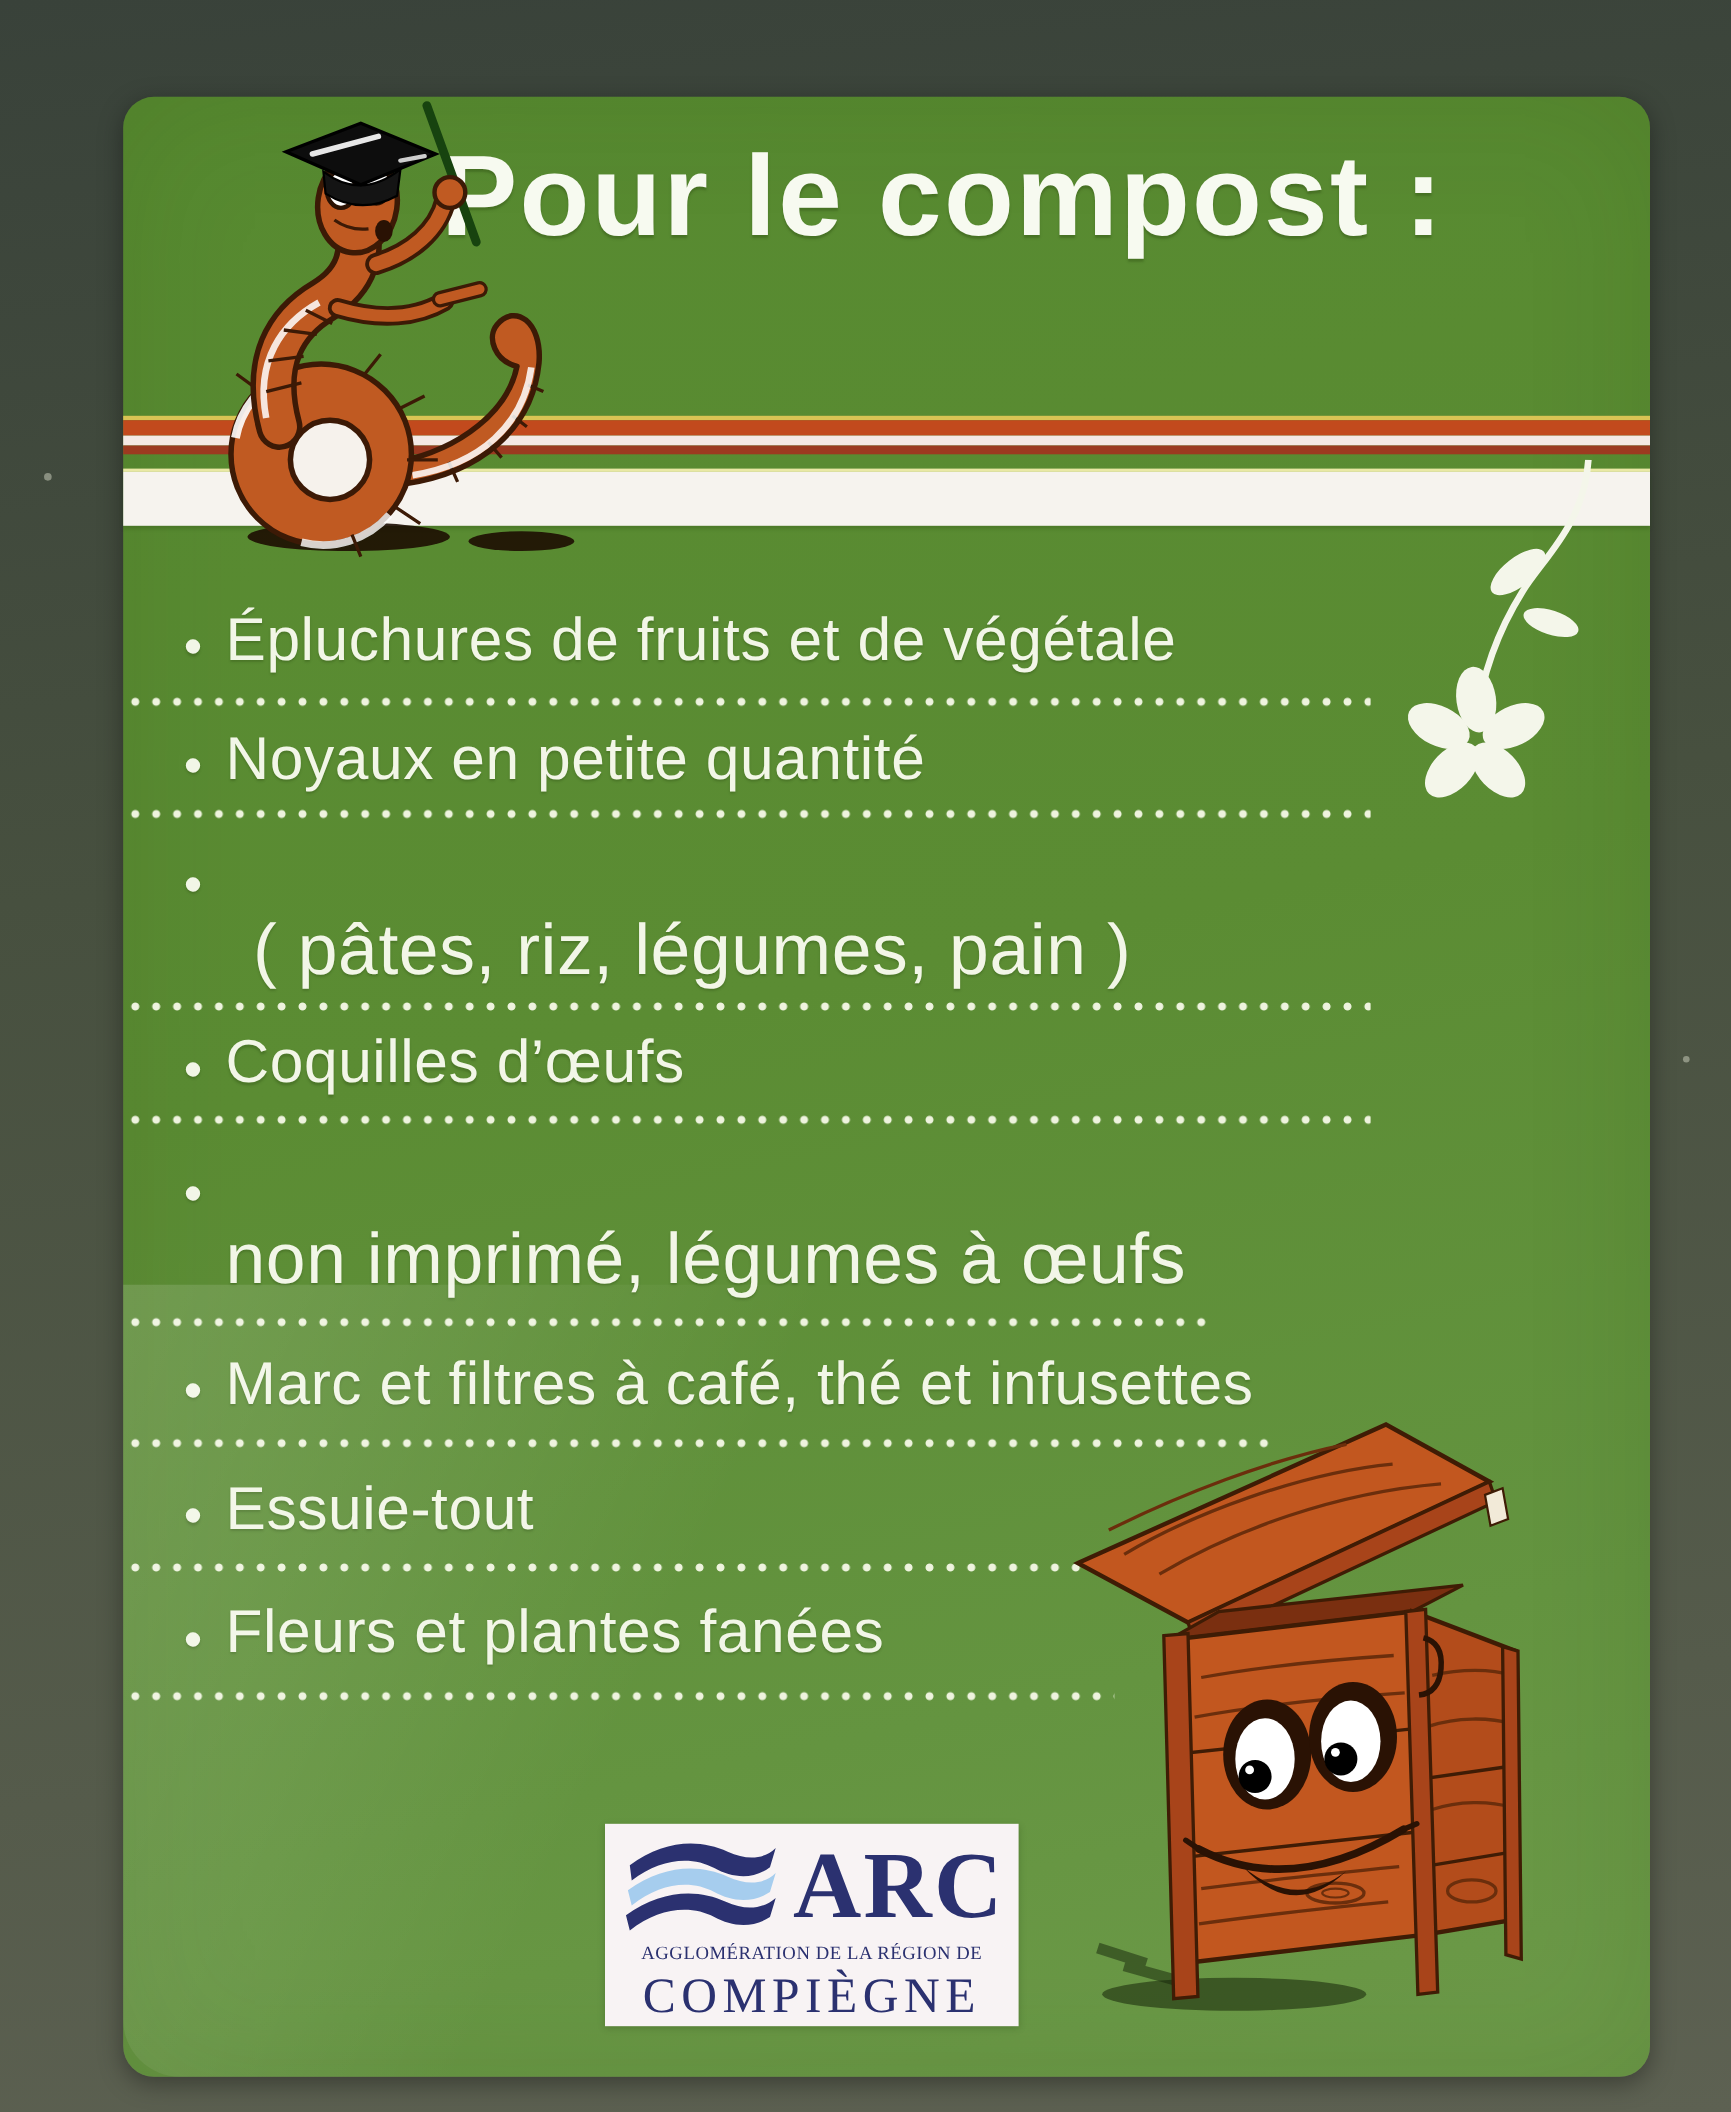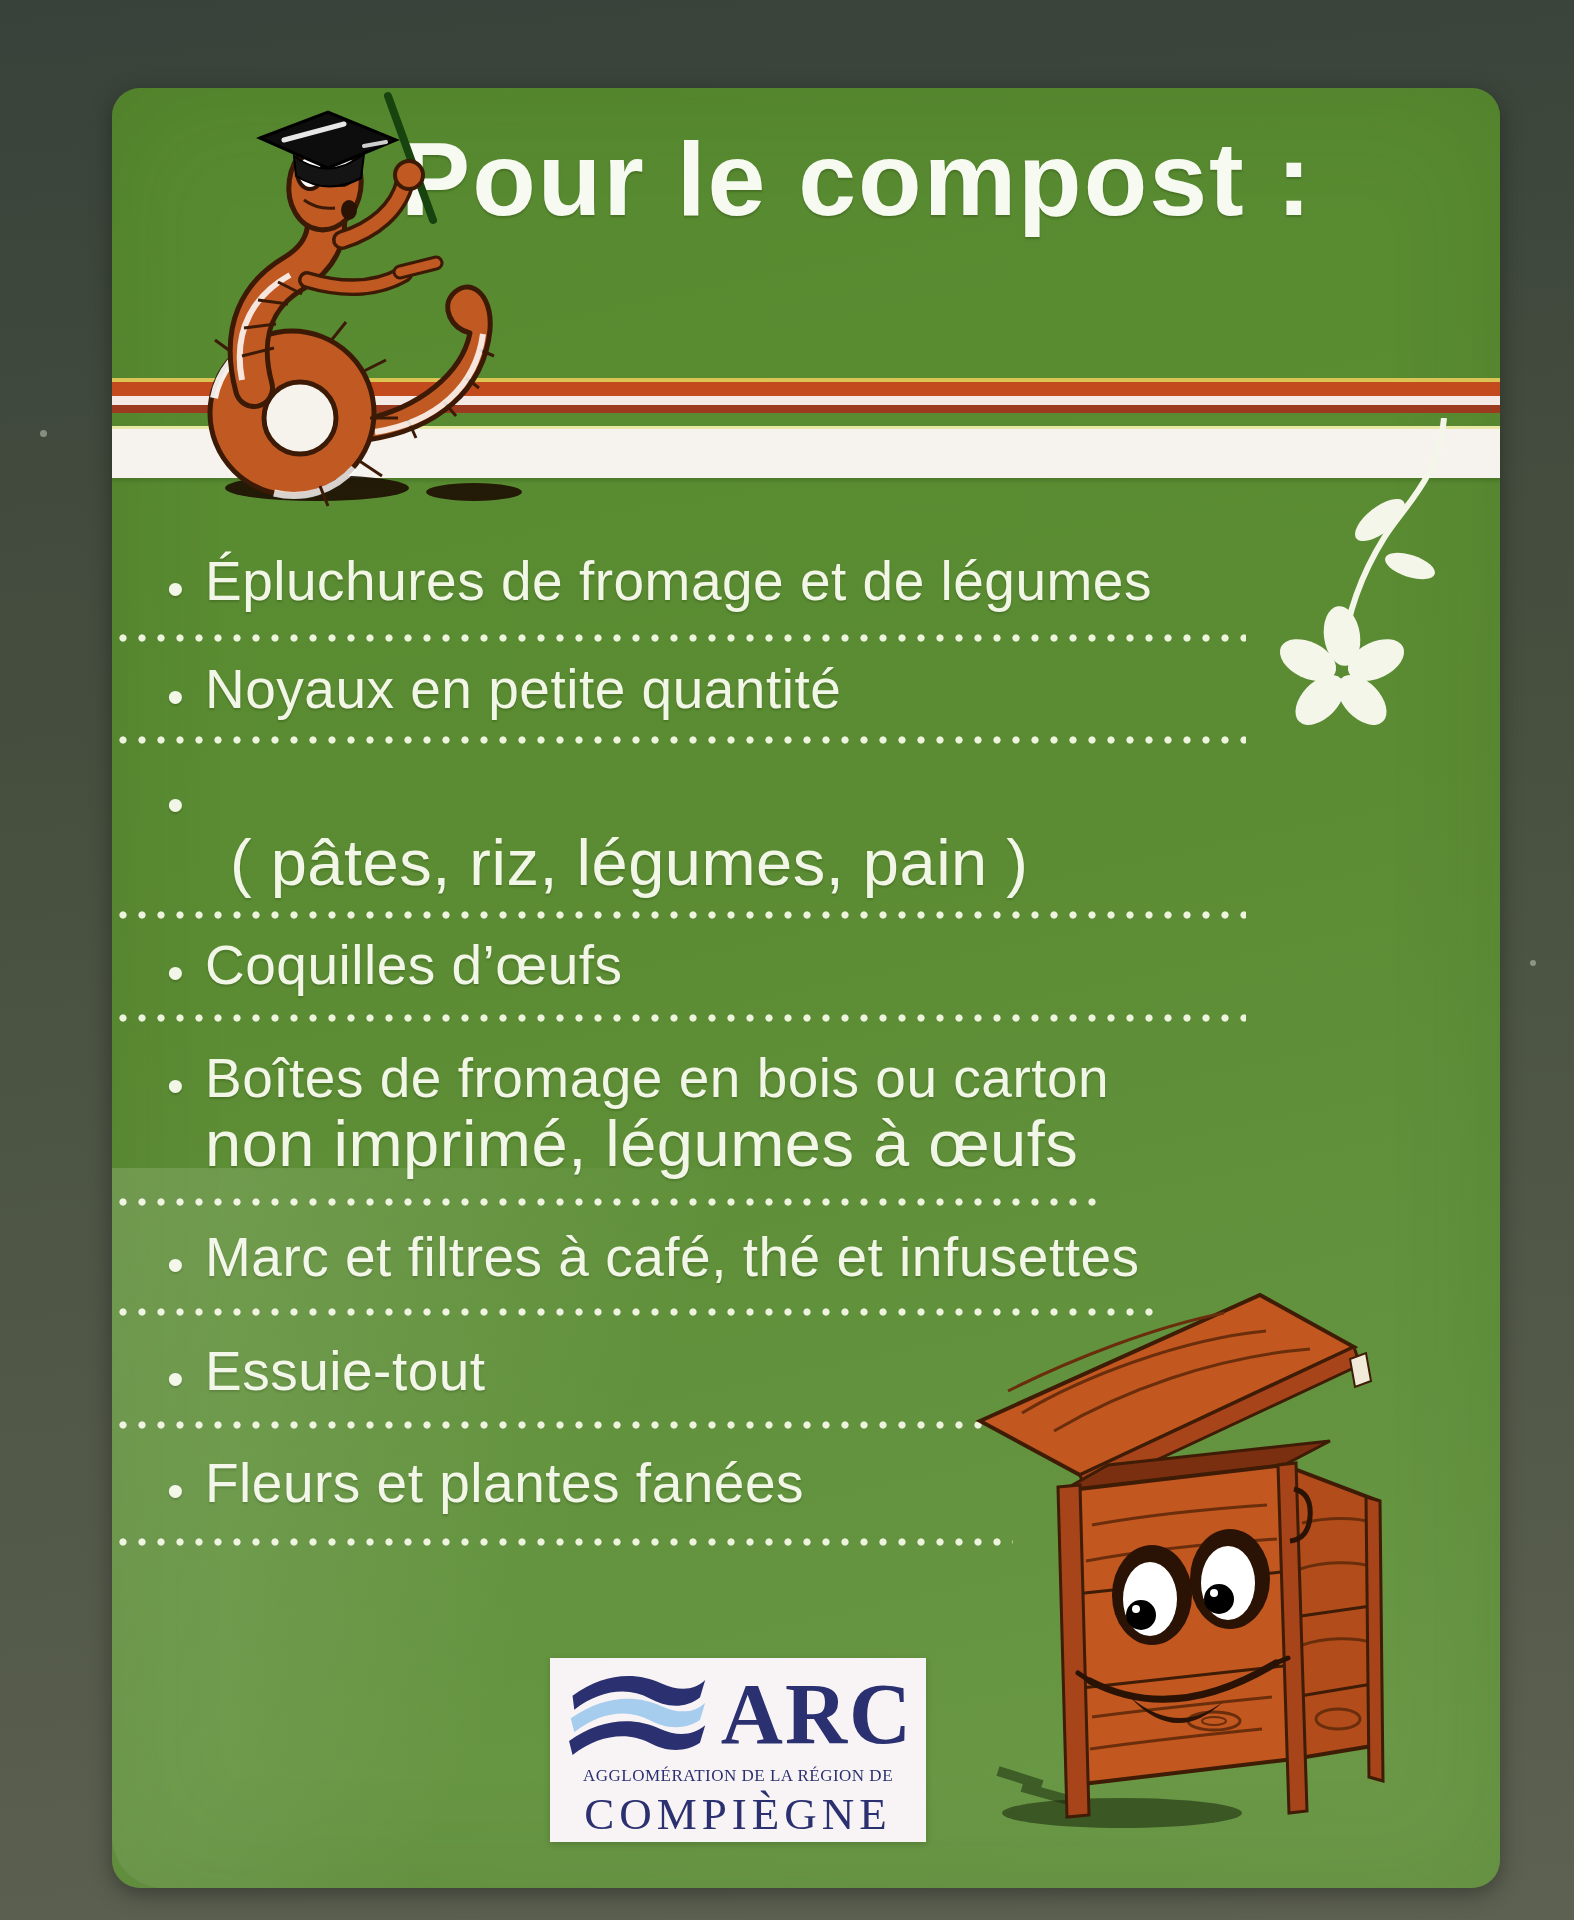--- a/index.html
+++ b/index.html
@@ -131,21 +131,21 @@
       <ellipse cx="90" cy="218" rx="18" ry="30" fill="#f4f6ea" transform="rotate(-8 90 218)"></ellipse>
       <ellipse cx="124" cy="242" rx="18" ry="30" fill="#f4f6ea" transform="rotate(64 124 242)"></ellipse>
       <ellipse cx="110" cy="282" rx="18" ry="30" fill="#f4f6ea" transform="rotate(136 110 282)"></ellipse>
       <ellipse cx="68" cy="282" rx="18" ry="30" fill="#f4f6ea" transform="rotate(-136 68 282)"></ellipse>
       <ellipse cx="56" cy="242" rx="18" ry="30" fill="#f4f6ea" transform="rotate(-64 56 242)"></ellipse>
     </g>
   </svg>
 
   <div class="row" style="top:460px;">
     <span class="dot">•</span>
-    <span>Épluchures de fromage et de légumes</span>
+    <span>Épluchures de fruits et de végétale</span>
   </div>
   <div class="sep" style="top:545px;width:1128px;"></div>
 
   <div class="row" style="top:568px;">
     <span class="dot">•</span>
     <span>Noyaux en petite quantité</span>
   </div>
   <div class="sep" style="top:647px;width:1128px;"></div>
 
   <div class="row" style="top:676px;">
@@ -155,21 +155,20 @@
   <div class="sep" style="top:822px;width:1128px;"></div>
 
   <div class="row" style="top:844px;">
     <span class="dot">•</span>
     <span>Coquilles d’œufs</span>
   </div>
   <div class="sep" style="top:925px;width:1128px;"></div>
 
   <div class="row" style="top:957px;">
     <span class="dot">•</span>
-    <span>Boîtes de fromage en bois ou carton</span>
   </div>
   <div class="cont" style="left:93px;top:1023px;">non imprimé, légumes à œufs</div>
   <div class="sep" style="top:1109px;width:988px;"></div>
 
   <div class="row" style="top:1136px;">
     <span class="dot">•</span>
     <span>Marc et filtres à café, thé et infusettes</span>
   </div>
   <div class="sep" style="top:1219px;width:1040px;"></div>
 

